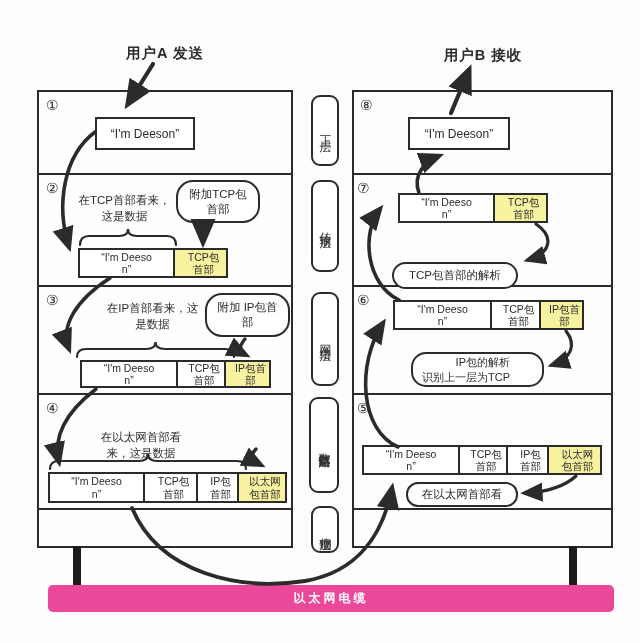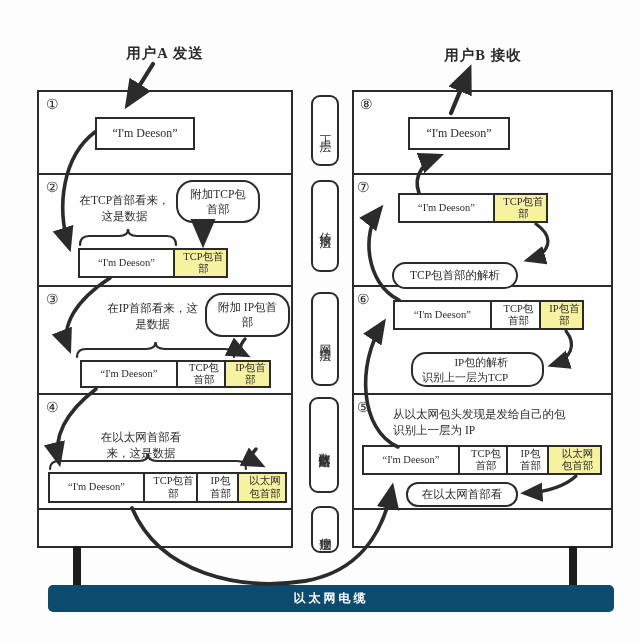--- a/index.html
+++ b/index.html
@@ -1,17 +1,17 @@
 <!DOCTYPE html>
 <html><head>
 <meta charset="utf-8">
 <style>
   html,body{margin:0;padding:0;background:#ffffff;}
   #canvas{position:relative;width:640px;height:643px;background:#fdfdfd;overflow:hidden;
-          font-family:Liberation Serif, serif;color:#2b2b2b;}
+          font-family:Liberation Sans, sans-serif;color:#2b2b2b;}
   .panel{position:absolute;box-sizing:border-box;border:2px solid #2b2b2b;background:#fefefe;}
   .hline{position:absolute;height:2px;background:#2b2b2b;}
   .num{position:absolute;font-size:14px;line-height:1;}
   .toplabel{position:absolute;font-weight:bold;font-size:14.5px;text-align:center;letter-spacing:1px;}
   .msgbox{position:absolute;box-sizing:border-box;border:2px solid #2b2b2b;background:#fff;
           display:flex;align-items:center;justify-content:center;font-size:12px;}
   .stack{position:absolute;display:flex;}
   .cell{box-sizing:border-box;border:2px solid #2b2b2b;background:#fff;display:flex;align-items:center;
         justify-content:center;text-align:center;font-size:10.5px;line-height:1.18;word-break:break-all;
         white-space:pre-line;padding:1px 2px;}
@@ -21,21 +21,21 @@
   .note{position:absolute;font-size:11.5px;line-height:1.4;text-align:center;white-space:pre-line;}
   .note.left-align{text-align:left;}
   .bubble{position:absolute;box-sizing:border-box;border:2px solid #2b2b2b;background:#fff;border-radius:17px;
           display:flex;align-items:center;justify-content:center;text-align:center;font-size:11.5px;
           line-height:1.3;white-space:pre-line;word-break:break-all;padding:2px 9px;}
   .bubble.left-align{justify-content:flex-start;text-align:right;}
   .layer{position:absolute;box-sizing:border-box;border:2px solid #2b2b2b;border-radius:9px;background:#fff;
          writing-mode:vertical-rl;text-orientation:upright;display:flex;align-items:center;justify-content:center;
          font-size:12px;letter-spacing:3px;}
   .stub{position:absolute;width:8px;background:#1c1c1c;}
-  .cable{position:absolute;background:#0c4a6e;border-radius:5px;display:flex;align-items:center;
+  .cable{position:absolute;background:#ec4899;border-radius:5px;display:flex;align-items:center;
          justify-content:center;color:#fff;font-size:12px;font-weight:bold;letter-spacing:3px;}
   svg.overlay{position:absolute;left:0;top:0;pointer-events:none;}
 </style>
 </head>
 <body>
 
 <div id="canvas">
 
   <div class="toplabel" style="left:110px;top:44px;width:110px;">用户A 发送</div>
   <div class="toplabel" style="left:428px;top:46px;width:110px;">用户B 接收</div>
@@ -97,22 +97,20 @@
   <div class="bubble" style="left:392px;top:262px;width:126px;height:27px;border-radius:14px;">TCP包首部的解析</div>
 
   <div class="stack" style="left:393px;top:300px;">
     <div class="cell" style="width:99px;height:30px;"><span class="t-narrow">“I'm Deeson”</span></div>
     <div class="cell" style="width:51px;height:30px;">TCP包首部</div>
     <div class="cell hl" style="width:45px;height:30px;">IP包首部</div>
   </div>
   <div class="bubble left-align" style="left:411px;top:352px;width:133px;height:35px;border-radius:15px;font-size:11px;">IP包的解析
 识别上一层为TCP</div>
 
-  <div class="note left-align" style="left:393px;top:406px;width:180px;">从以太网包头发现是发给自己的包
-识别上一层为 IP</div>
   <div class="stack" style="left:362px;top:445px;">
     <div class="cell" style="width:98px;height:30px;"><span class="t-narrow">“I'm Deeson”</span></div>
     <div class="cell" style="width:50px;height:30px;">TCP包首部</div>
     <div class="cell" style="width:43px;height:30px;">IP包首部</div>
     <div class="cell hl" style="width:55px;height:30px;">以太网包首部</div>
   </div>
   <div class="bubble" style="left:406px;top:482px;width:112px;height:25px;border-radius:12px;">在以太网首部看</div>
 
   <div class="layer" style="left:311px;top:95px;width:28px;height:71px;">上一层</div>
   <div class="layer" style="left:311px;top:180px;width:28px;height:92px;">传输层</div>

